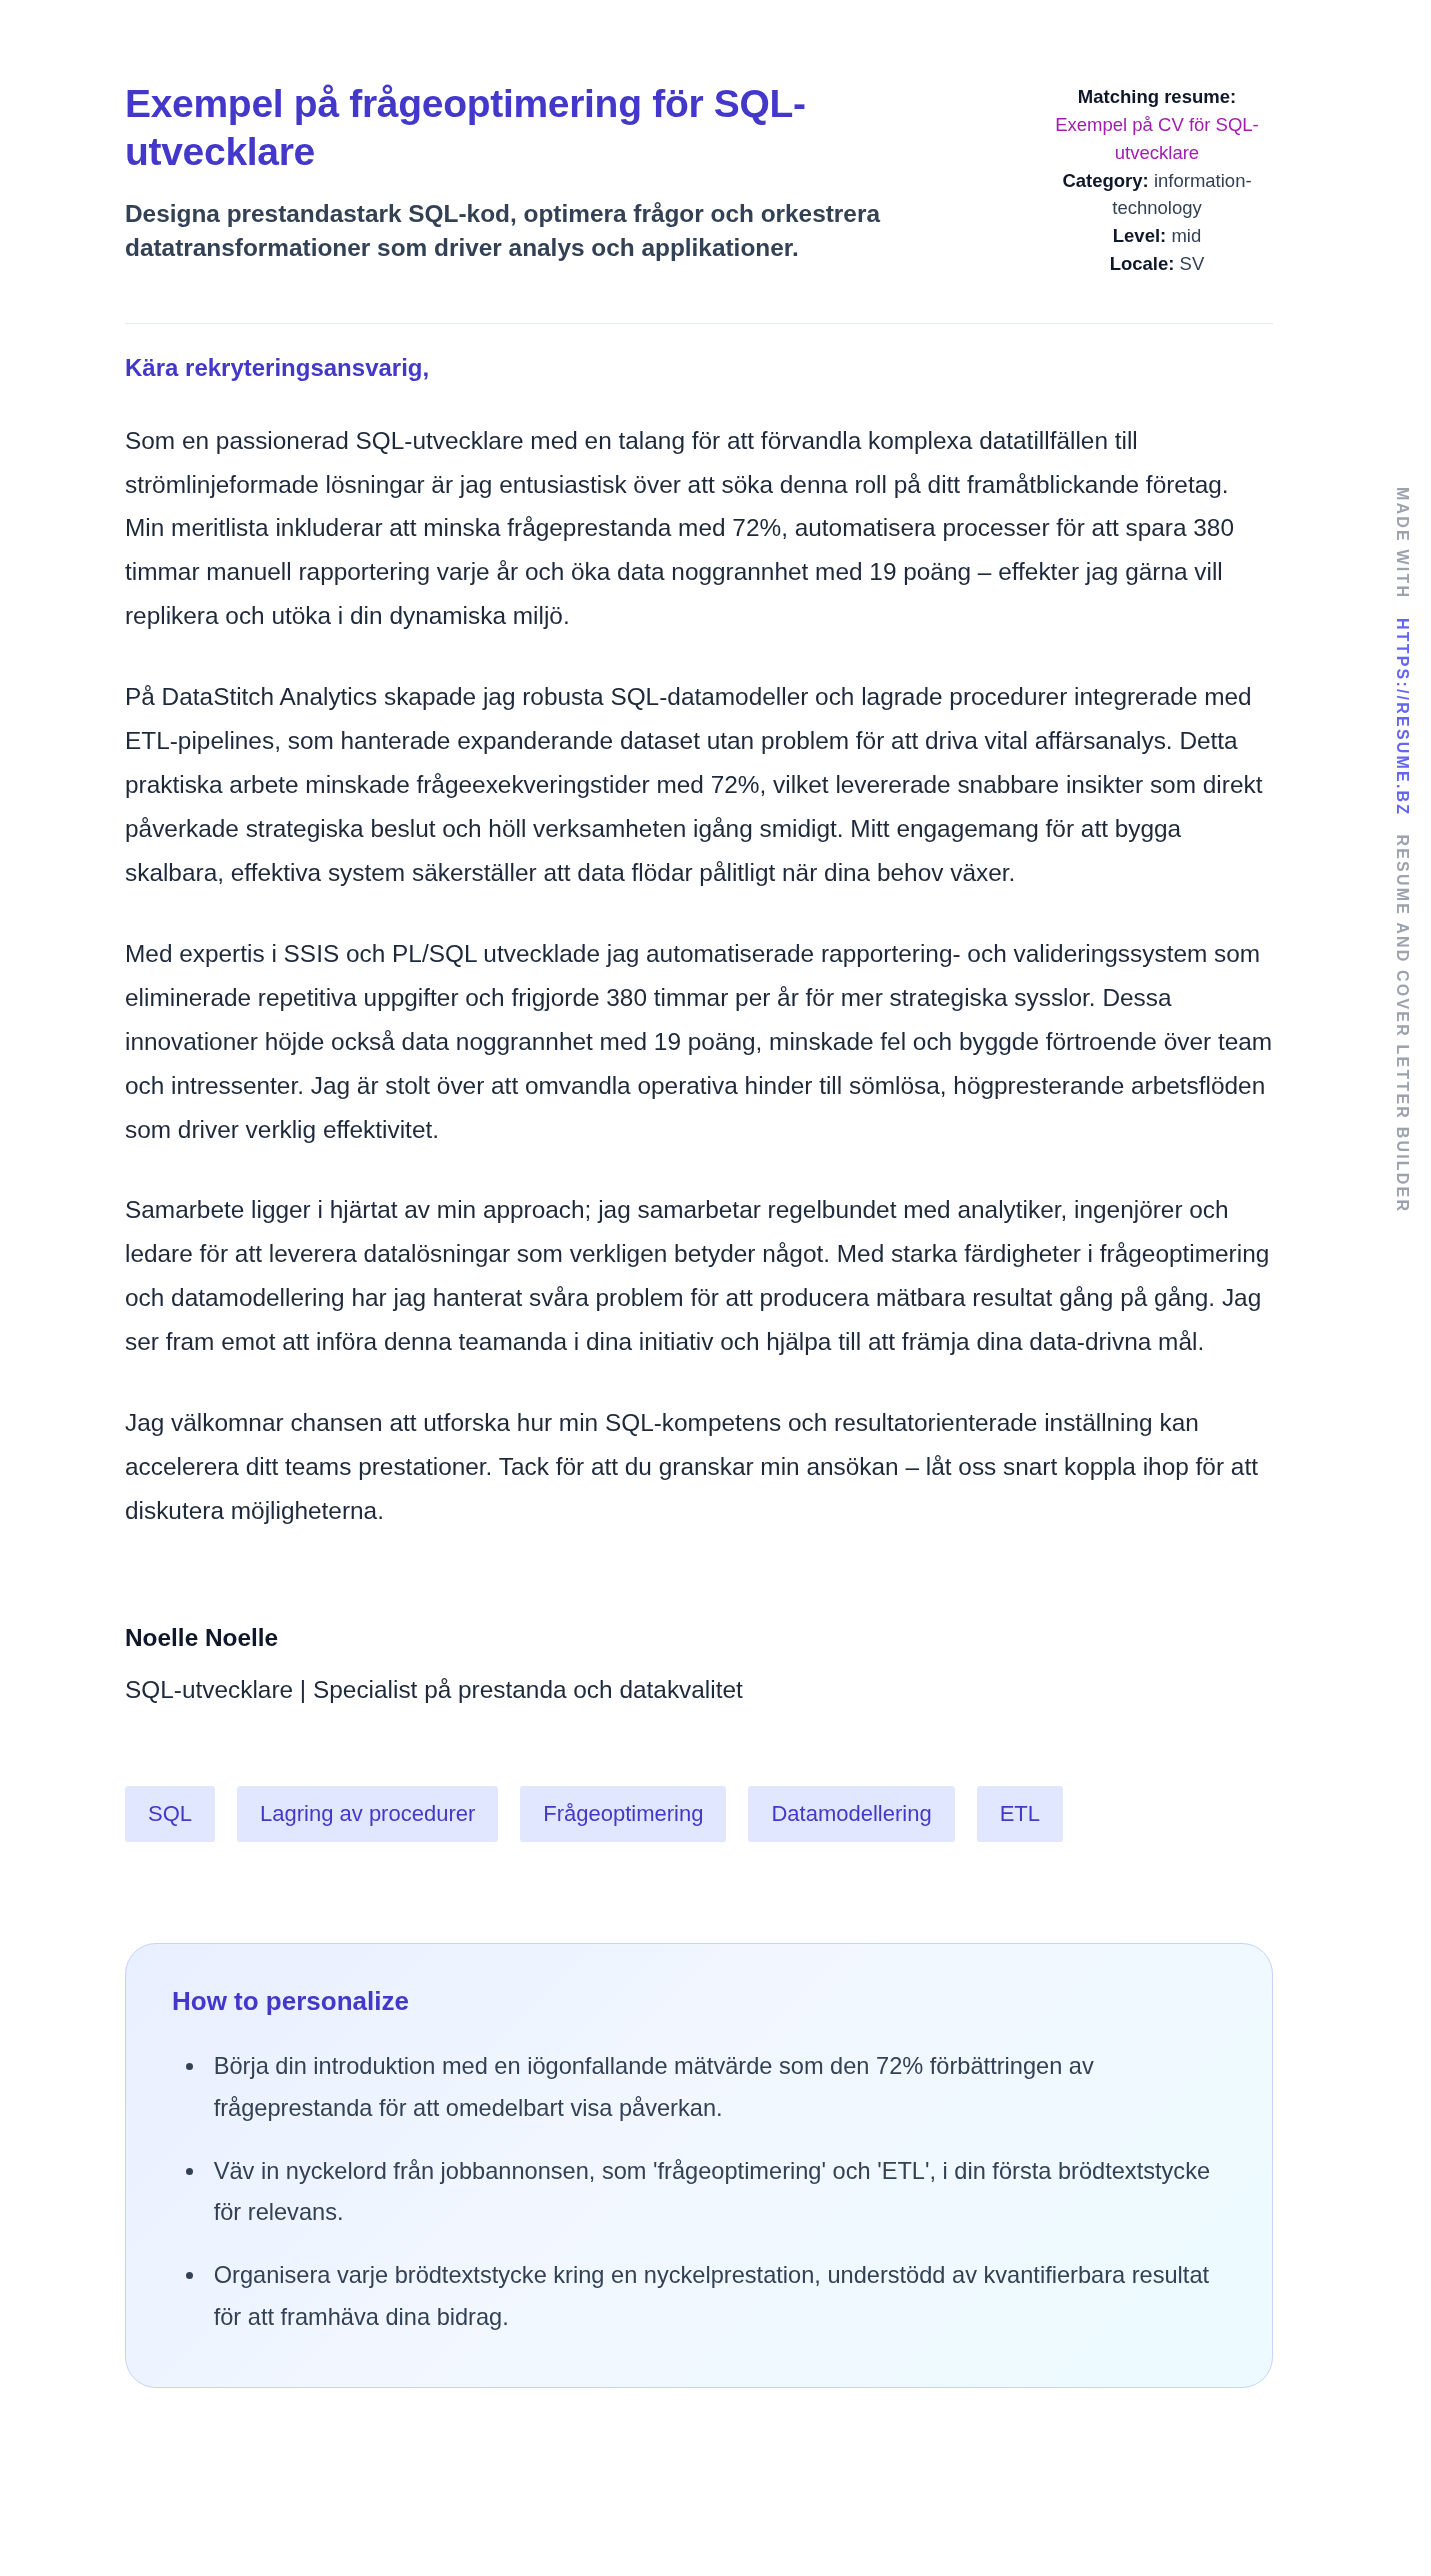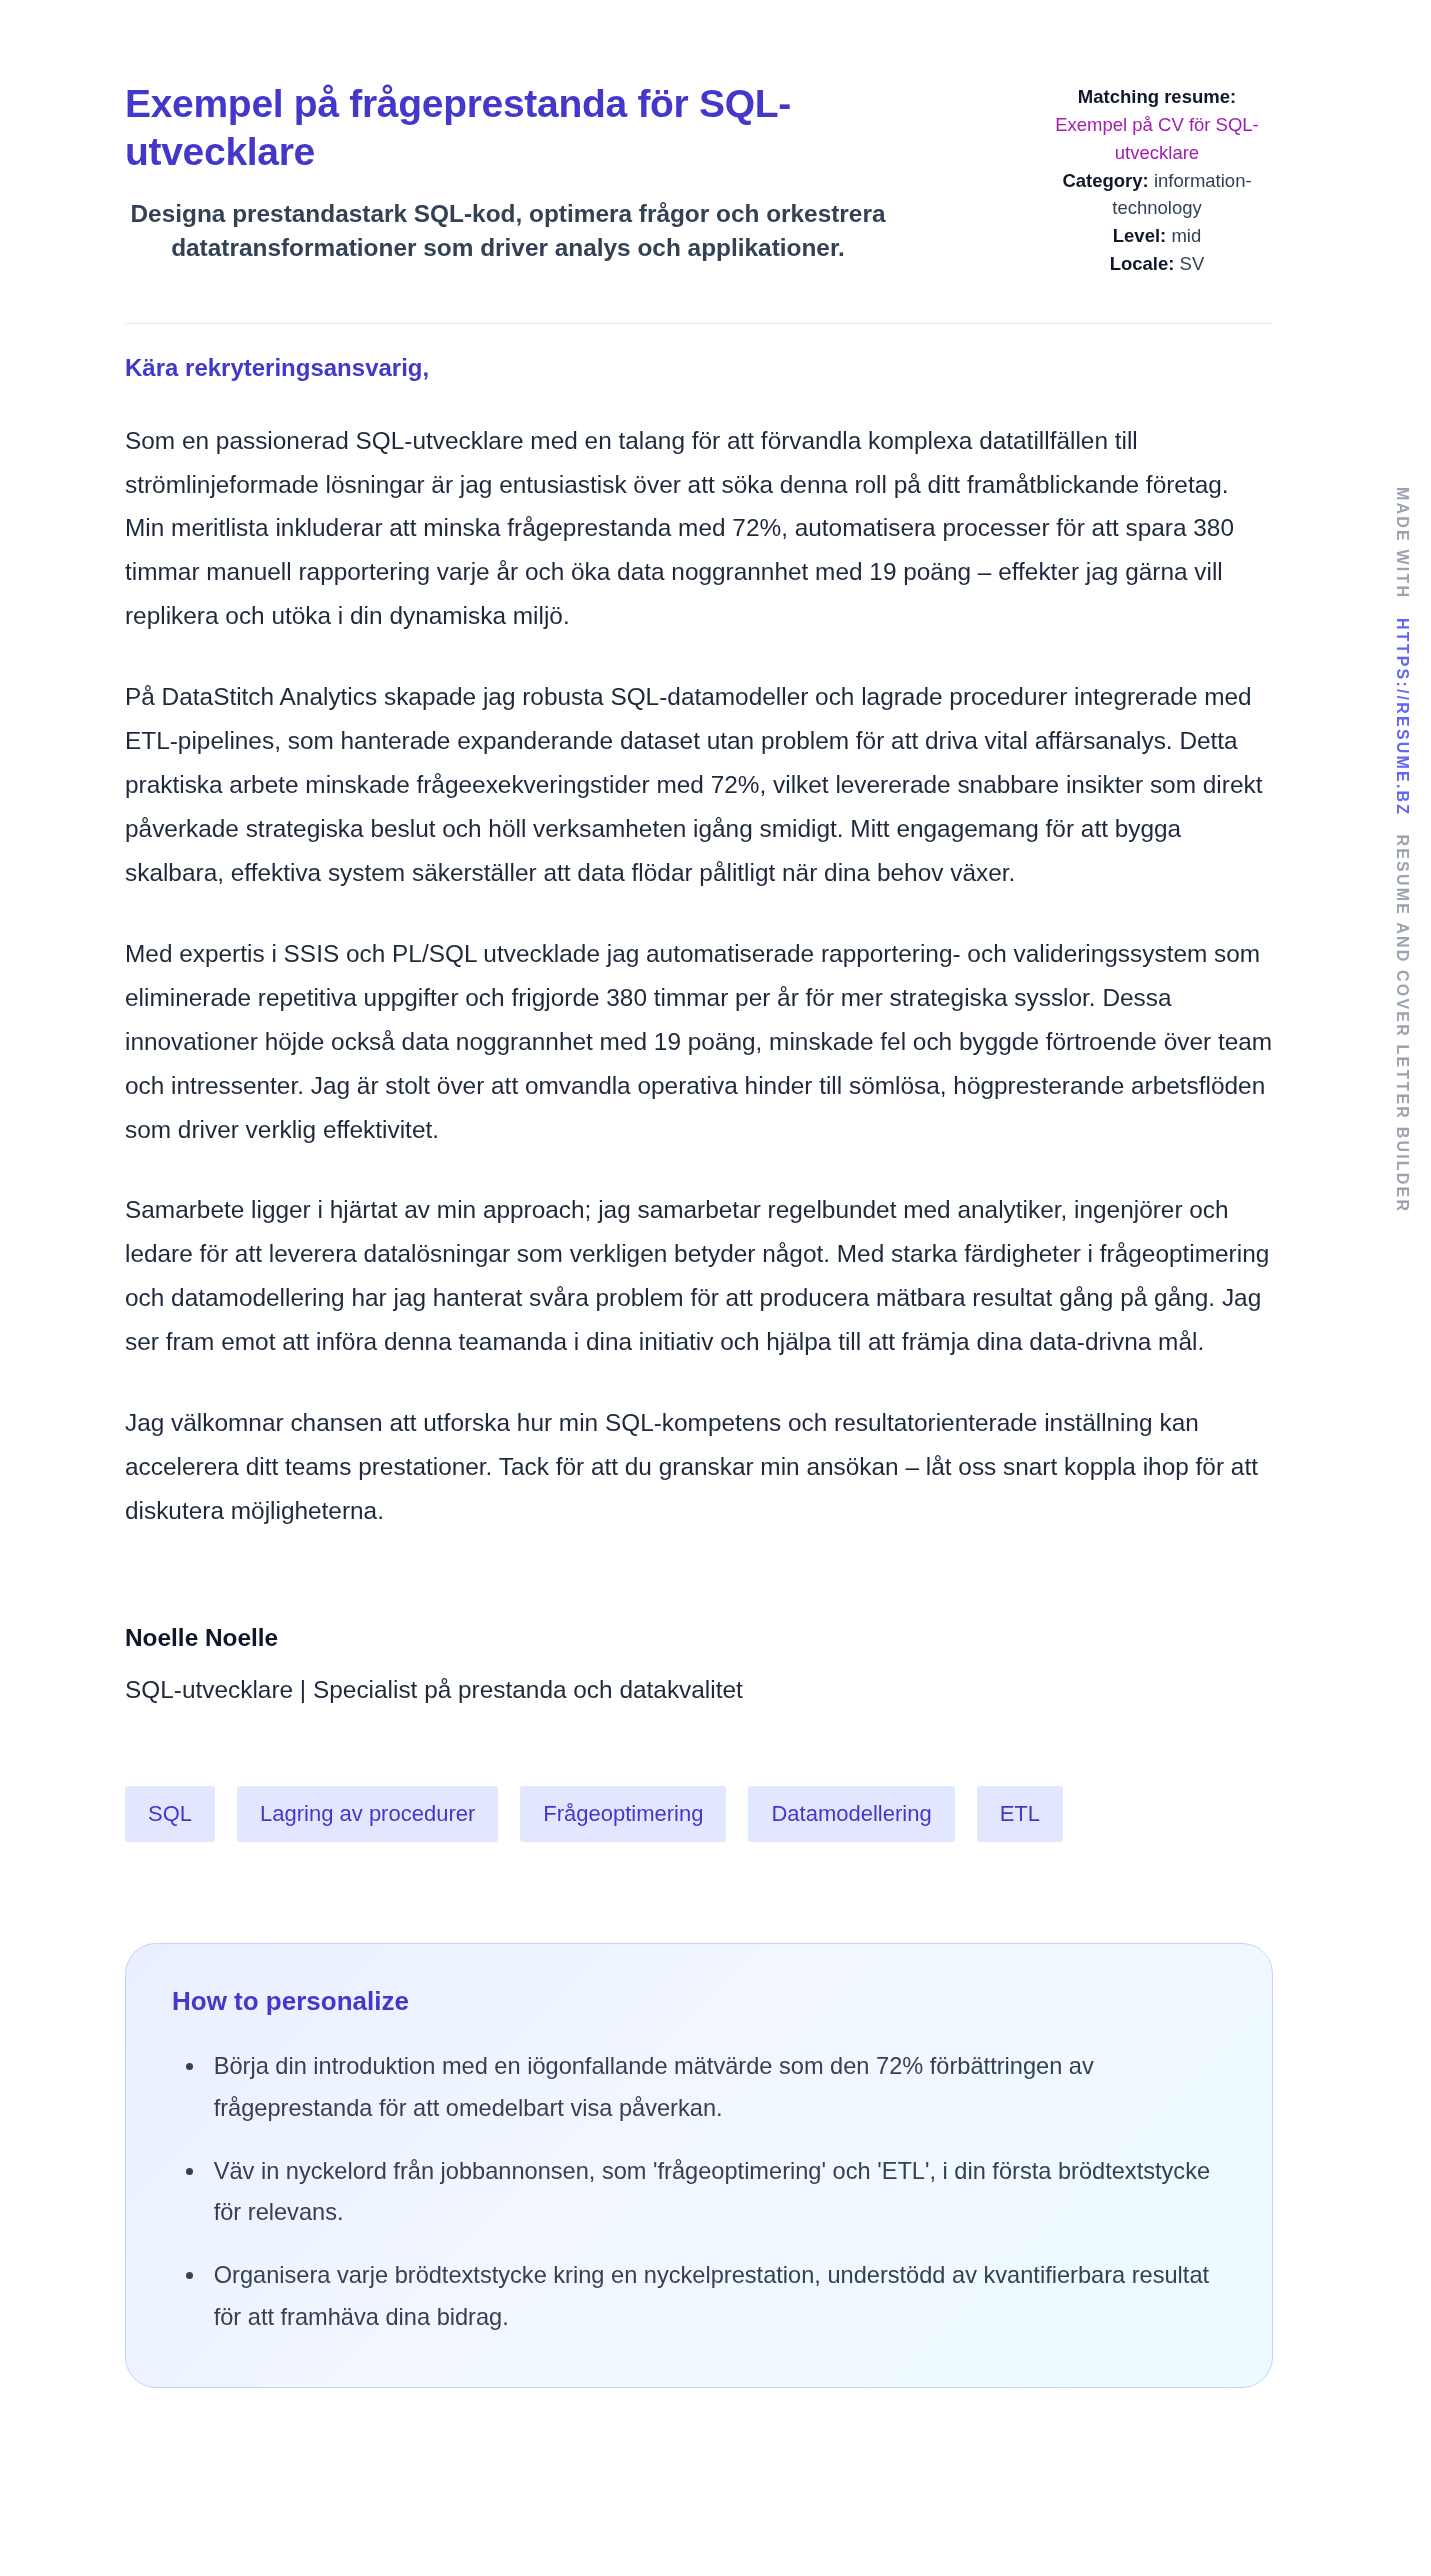--- a/index.html
+++ b/index.html
@@ -32,21 +32,20 @@
     color: #4338ca;
     letter-spacing: -0.3px;
   }
   .subtitle {
     margin: 0;
     font-size: 24.4px;
     line-height: 1.42;
     font-weight: 700;
     color: #334155;
     max-width: 766px;
-    text-align: center;
   }
   .meta {
     width: 232px;
     flex-shrink: 0;
     text-align: center;
     font-size: 18.5px;
     line-height: 1.5;
     color: #334155;
     padding-top: 3.4px;
   }
@@ -154,21 +153,21 @@
   .watermark .wm-made { margin-bottom: 0; }
   .watermark .wm-rest { margin-top: 0; }
 </style>
 </head>
 <body>
 
 <div class="page">
 
   <header class="header">
     <div class="header-left">
-      <h1 class="title">Exempel på frågeprestanda för SQL-utvecklare</h1>
+      <h1 class="title">Exempel på frågeoptimering för SQL-utvecklare</h1>
       <p class="subtitle">Designa prestandastark SQL-kod, optimera frågor och orkestrera datatransformationer som driver analys och applikationer.</p>
     </div>
     <aside class="meta">
       <div class="row">
         <span class="label">Matching resume:</span><br>
         <a class="meta-link" href="#">Exempel på CV för SQL-utvecklare</a>
       </div>
       <div class="row">
         <span class="label">Category:</span>
         <span>information-technology</span>

